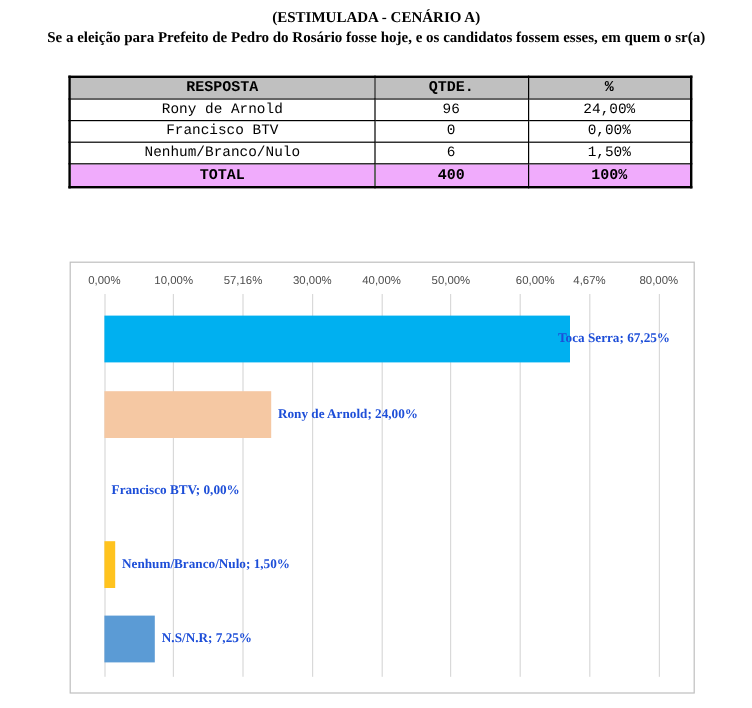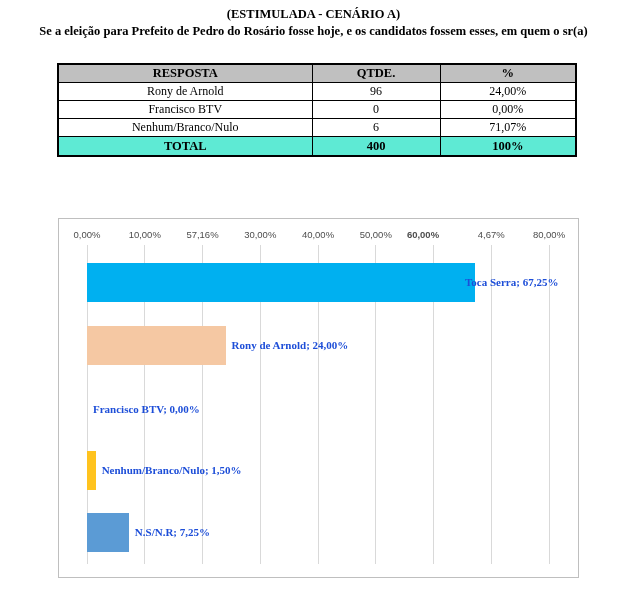--- a/index.html
+++ b/index.html
@@ -9,33 +9,33 @@
     font-family:"Liberation Serif", serif;
   }
   .title-wrap {
     position:absolute; top:6px; left:0; right:0;
     text-align:center; font-weight:bold; font-size:12.5px;
     line-height:17px; color:#000; white-space:nowrap;
   }
   table.results {
     position:absolute; left:57px; top:63px; width:518px;
     border-collapse:collapse; table-layout:fixed;
-    font-family:Liberation Serif, serif; font-size:12px;
+    font-family:Liberation Mono, monospace; font-size:12px;
     text-align:center; color:#000;padding-left:28px;
   }
   table.results { border:2px solid #000; }
   table.results th, table.results td {
     border:1px solid #000; padding:0; height:17px; line-height:17px;
     overflow:hidden; white-space:nowrap;
   }
   table.results th {
     background:#C0C0C0; font-weight:bold; font-size:12.5px;
   }
   table.results tr.total-row td {
-    background:#5eead4; font-weight:bold; font-size:12.5px;
+    background:#f0abfc; font-weight:bold; font-size:12.5px;
     height:18px; line-height:18px;
   }
   .chart-box {
     position:absolute; left:58px; top:218px; width:519px; height:358px;
     border:1.5px solid #BFBFBF; background:#fff;
   }
   .chart-box .x-tick-label {
     position:absolute; top:9px; width:60px; height:14px; line-height:14px;
     text-align:center; font-family:"Liberation Sans", sans-serif;
     font-size:9.5px; color:#4d4d4d;
@@ -80,21 +80,21 @@
       <td>24,00%</td>
     </tr>
     <tr>
       <td>Francisco BTV</td>
       <td>0</td>
       <td>0,00%</td>
     </tr>
     <tr>
       <td>Nenhum/Branco/Nulo</td>
       <td>6</td>
-      <td>71,07%</td>
+      <td>1,50%</td>
     </tr>
     <tr class="total-row">
       <td>TOTAL</td>
       <td>400</td>
       <td>100%</td>
     </tr>
   </tbody>
 </table>
 
 <div class="chart-box">
@@ -104,21 +104,21 @@
     <div class="x-tick-label" style="left: 55.75px; color: rgb(77, 77, 77);">10,00%</div>
     <div class="grid-line" style="left: 143px; background: rgb(217, 217, 217);"></div>
     <div class="x-tick-label" style="left: 113.5px; color: rgb(77, 77, 77);">57,16%</div>
     <div class="grid-line" style="left: 200.75px; background: rgb(217, 217, 217);"></div>
     <div class="x-tick-label" style="left: 171.25px; color: rgb(77, 77, 77);">30,00%</div>
     <div class="grid-line" style="left: 258.5px; background: rgb(217, 217, 217);"></div>
     <div class="x-tick-label" style="left: 229px; color: rgb(77, 77, 77);">40,00%</div>
     <div class="grid-line" style="left: 316.25px; background: rgb(217, 217, 217);"></div>
     <div class="x-tick-label" style="left: 286.75px; color: rgb(77, 77, 77);">50,00%</div>
     <div class="grid-line" style="left: 374px; background: rgb(217, 217, 217);"></div>
-    <div class="x-tick-label" style="left: 334px; color: rgb(77, 77, 77); font-weight: bold;">60,00%</div>
+    <div class="x-tick-label" style="left: 357px; color: rgb(77, 77, 77);">60,00%</div>
     <div class="grid-line" style="left: 431.75px; background: rgb(217, 217, 217);"></div>
     <div class="x-tick-label" style="left: 402.25px; color: rgb(77, 77, 77);">4,67%</div>
     <div class="grid-line" style="left: 489.5px; background: rgb(217, 217, 217);"></div>
     <div class="x-tick-label" style="left: 460px; color: rgb(77, 77, 77);">80,00%</div>
     <div class="bar" style="left: 28px; top: 44px; width: 388.369px; background: rgb(0, 176, 240);"></div>
     <div class="bar-label" style="top: 44px; left: 406px;">Toca Serra; 67,25%</div>
     <div class="bar" style="left: 28px; top: 106.6px; width: 138.6px; background: rgb(245, 200, 163);"></div>
     <div class="bar-label" style="top: 106.6px; left: 172.6px;">Rony de Arnold; 24,00%</div>
     <div class="bar-label" style="top: 171px; left: 34px;">Francisco BTV; 0,00%</div>
     <div class="bar" style="left: 28px; top: 231.8px; width: 8.6625px; background: rgb(255, 195, 30);"></div>

